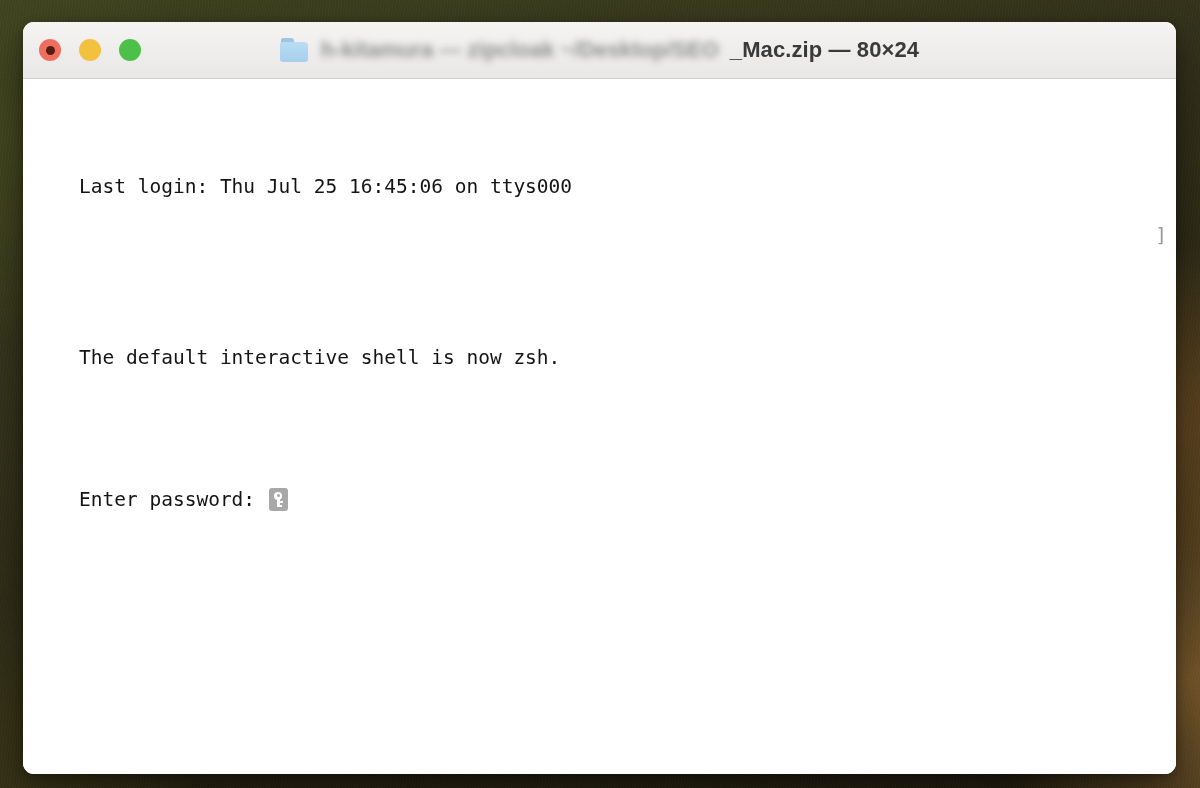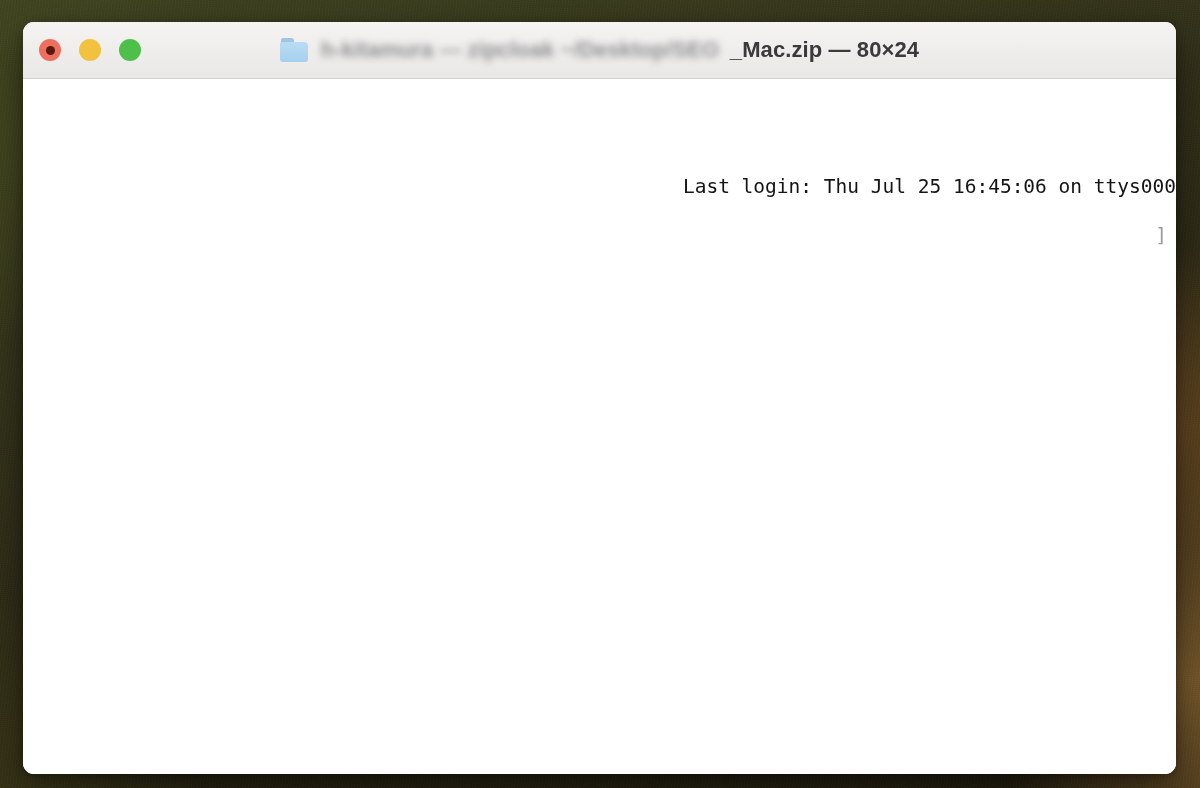--- a/index.html
+++ b/index.html
@@ -42,21 +42,20 @@
     left: 23px;
     top: 22px;
     width: 1153px;
     height: 752px;
     border-radius: 11px;
     background: #ffffff;
     box-shadow: 0 20px 44px rgba(0,0,0,.48), 0 2px 9px rgba(0,0,0,.32);
     overflow: hidden;
     display: flex;
     flex-direction: column;
-    text-align: right;
   }
 
   
   #titlebar {
     position: relative;
     height: 56px;
     flex: 0 0 56px;
     background: linear-gradient(180deg, #f5f4f3 0%, #eeedec 55%, #e9e8e7 100%);
     border-bottom: 1px solid #d2d0cf;
     display: flex;
@@ -137,21 +136,21 @@
   }
   #term-lines {
     font-family: "DejaVu Sans Mono", "Liberation Mono", monospace;
     font-size: 19.5px;
     line-height: 28.5px;
     color: #141414;
     white-space: pre;
     padding-left: 32px;
     position: relative;
   }
-  .line { height: 28.5px; white-space: pre; display: block; }
+  .line { height: 28.5px; white-space: pre; display: block; margin-left: 24px; }
   .blur-seg {
     filter: blur(3.4px);
     color: #7e7e7e;
     white-space: pre;
   }
   .blur-block {
     display: inline-block;
     vertical-align: -3px;
     width: 14px;
     height: 17px;
@@ -239,22 +238,24 @@
       <span class="title-text">_Mac.zip — 80×24</span>
     </div>
 
   </div>
 
   <div id="terminal">
     <div id="term-lines">
 
       <span class="line">Last login: Thu Jul 25 16:45:06 on ttys000</span>
       <span class="line"></span>
-
-
+      <span class="line">The default interactive shell is now zsh.</span>
+
+
+      <span class="line"><span>Enter password:</span><span> </span><span class="key-cursor"><span class="kc-head"></span><span class="kc-hole"></span><span class="kc-stem"></span><span class="kc-b1"></span><span class="kc-b2"></span></span></span>
 
     </div>
 
     <div id="right-bracket">
         <span class="line"> </span>
         <span class="line"> </span>
         <span class="line"> </span>
         <span class="line"> </span>
         <span class="line"> </span>
         <span class="line">]</span>

